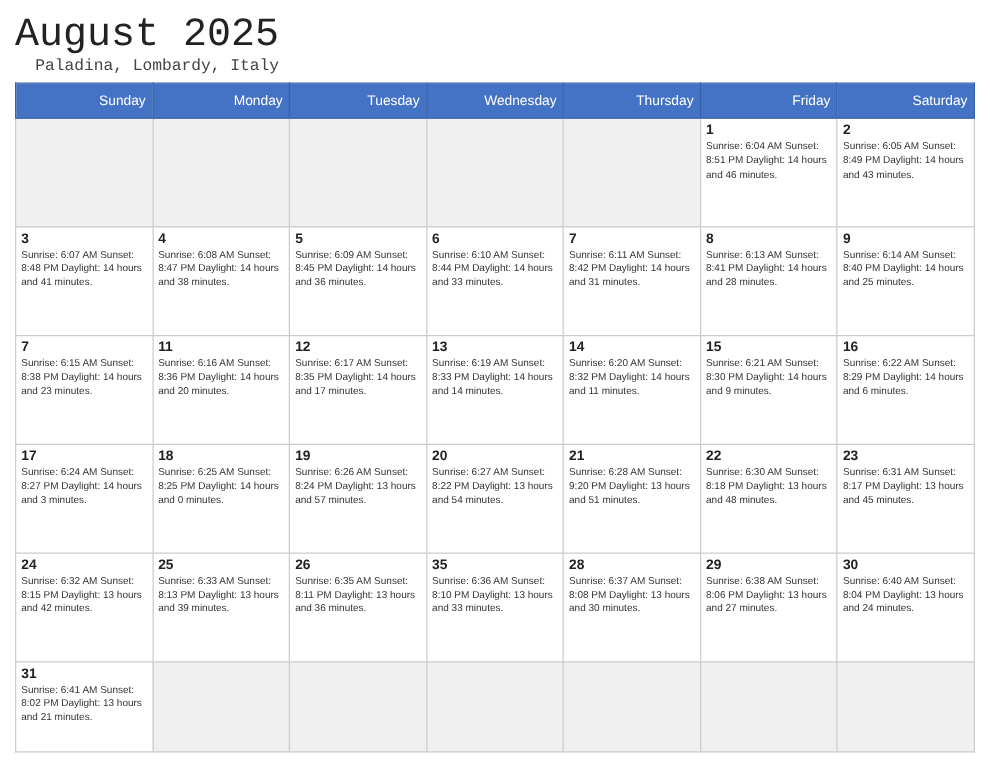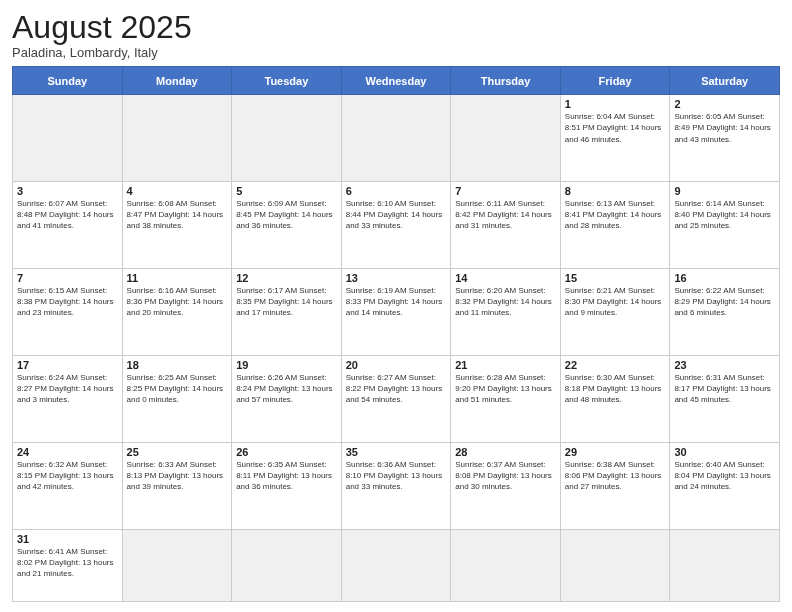--- a/index.html
+++ b/index.html
@@ -35,20 +35,22 @@
       line-height: 1.1;
     }
     .logo-text span {
       font-weight: bold;
     }
     .logo-icon {
       width: 28px;
       height: 28px;
     }
     .title-block {
+      text-align: right;
+      font-family: Liberation Mono, monospace;
     }
     .cal-title {
       font-size: 32px;
       font-weight: normal;
       color: #222;
       line-height: 1.1;
     }
     .cal-subtitle {
       font-size: 13px;
       color: #444;
@@ -57,22 +59,22 @@
       flex: 1;
       border: 1px solid #ccc;
       border-collapse: collapse;
       width: 100%;
       table-layout: fixed;
     }
     .calendar th {
       background: #4472C4;
       color: #fff;
       font-size: 11px;
-      font-weight: bold;
-      text-align: center;
+      font-weight: normal;
+      text-align: right;
       padding: 4px 5px;
       border: 1px solid #3a62a8;
       height: 28px;
     }
     .calendar td {
       vertical-align: top;
       border: 1px solid #ccc;
       padding: 3px 4px;
       font-size: 8.5px;
       color: #333;

